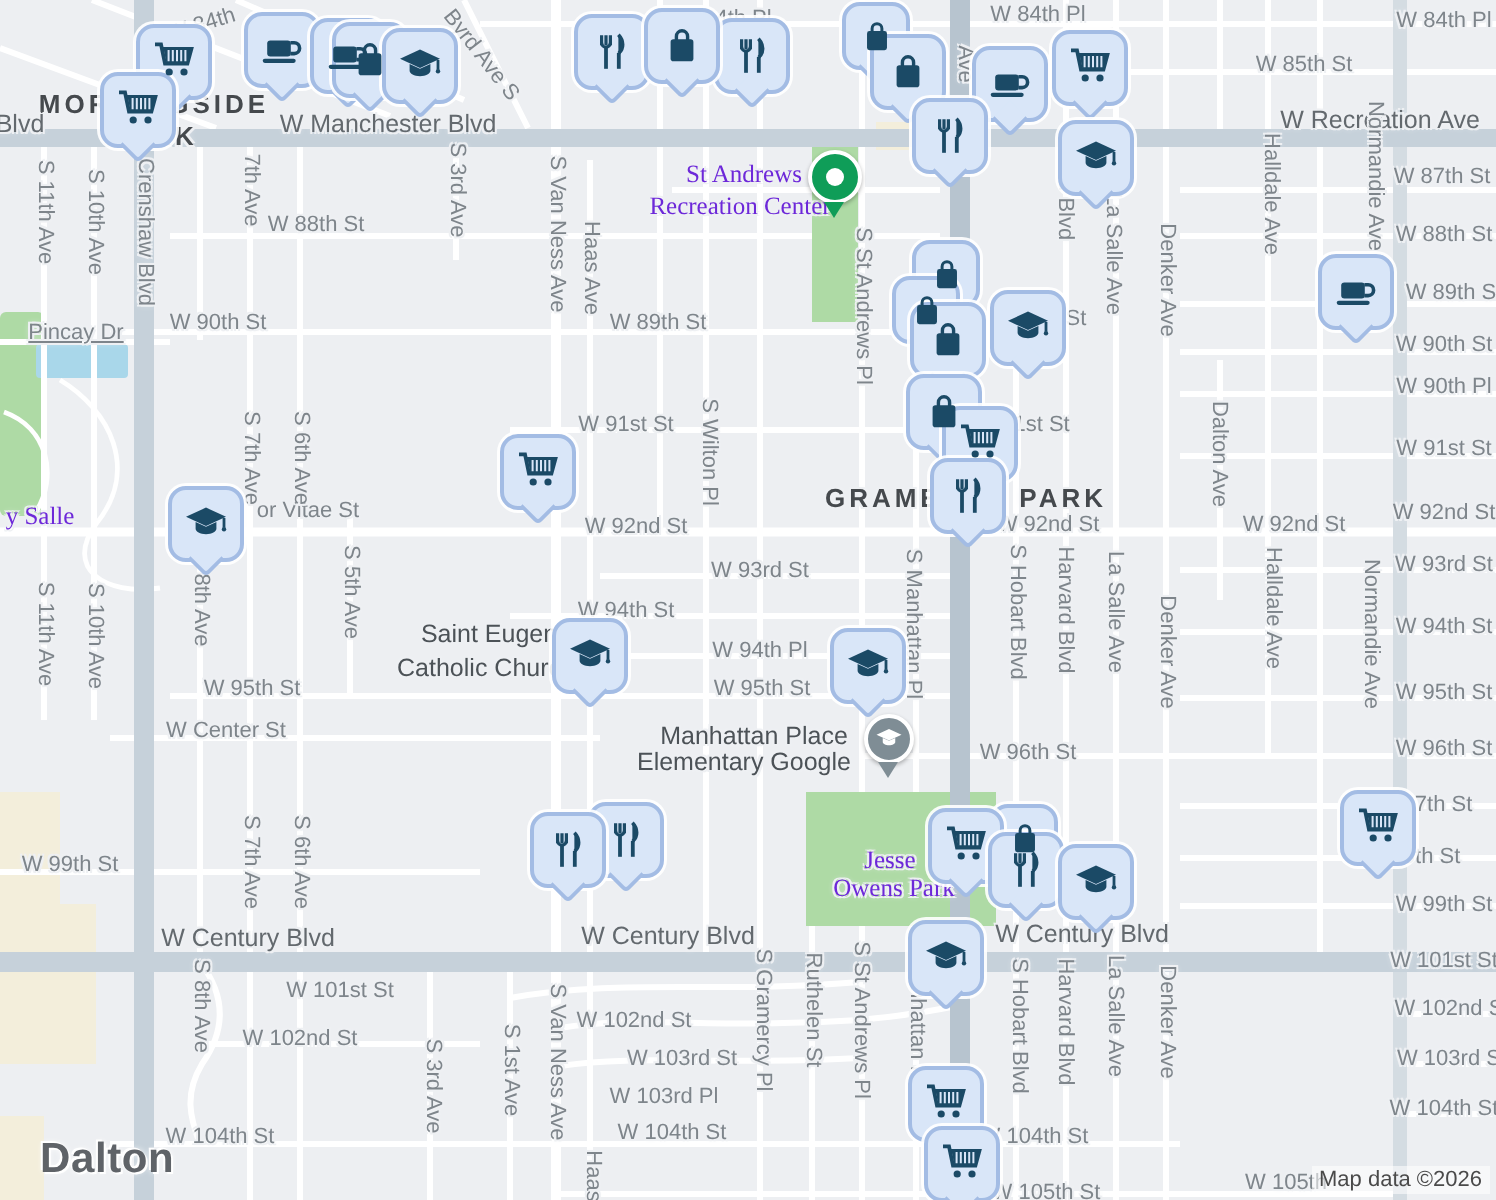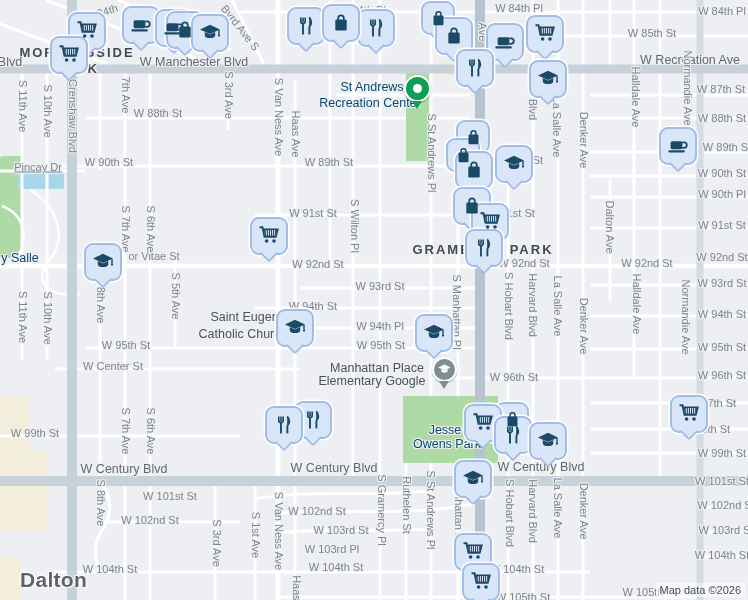--- a/index.html
+++ b/index.html
@@ -4,21 +4,21 @@
 <style>
   html,body{margin:0;padding:0;background:#ddd;}
   #stage{position:relative;width:748px;height:600px;overflow:hidden;background:#edeff2;
          font-family:"Liberation Sans",sans-serif;}
   #stage svg.base{position:absolute;left:0;top:0;}
   
   .lbl{position:absolute;white-space:nowrap;color:#7e858b;font-size:11px;line-height:1;
        text-shadow:-1px -1px 0 #eef0f3,1px -1px 0 #eef0f3,-1px 1px 0 #eef0f3,1px 1px 0 #eef0f3,0 0 3px #eef0f3;}
   .lbl.road{font-size:12.5px;color:#63696e;}
   .lbl.hood{font-size:13px;font-weight:bold;letter-spacing:2px;color:#45494d;}
-  .lbl.park{font-size:12.5px;color:#0c4a6e;}
+  .lbl.park{font-size:12.5px;color:#6d28d9;font-family:Liberation Serif, serif;}
   .lbl.poi{font-size:12.5px;color:#4c5257;}
   
   .marker{position:absolute;background:#d9e6f8;border:2px solid #a3bce4;border-radius:9px;
           box-shadow:0 0 0 1.5px rgba(255,255,255,.9);display:flex;align-items:center;justify-content:center;
           box-sizing:border-box;cursor:pointer;}
   .marker::after{content:"";position:absolute;left:50%;bottom:-7px;width:11px;height:11px;
           background:#d9e6f8;border-right:2px solid #a3bce4;border-bottom:2px solid #a3bce4;
           transform:translateX(-50%) rotate(45deg);border-bottom-right-radius:3px;}
   .marker svg{position:relative;z-index:1;display:block;}
   

